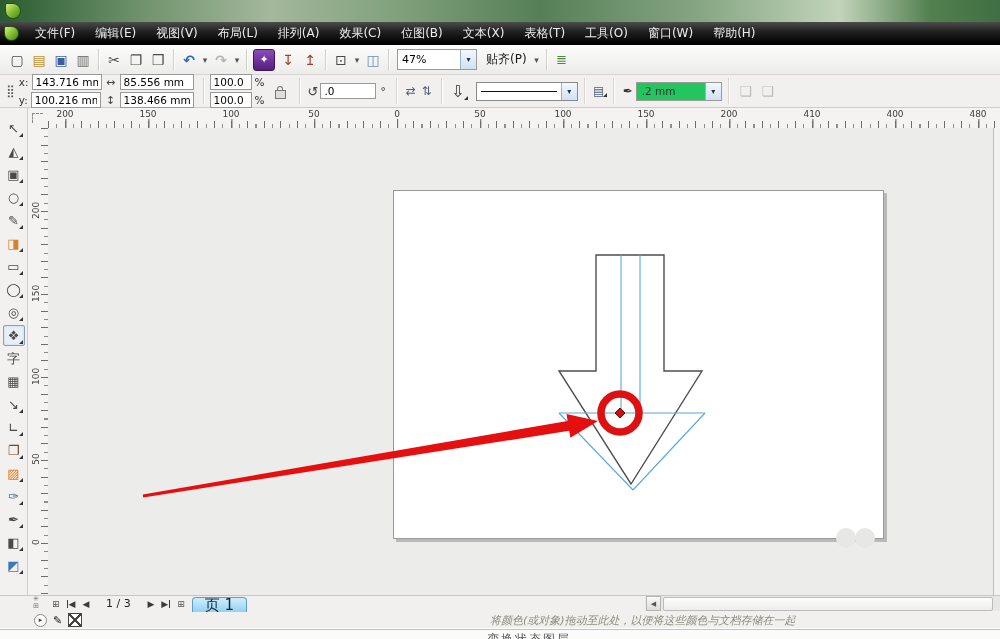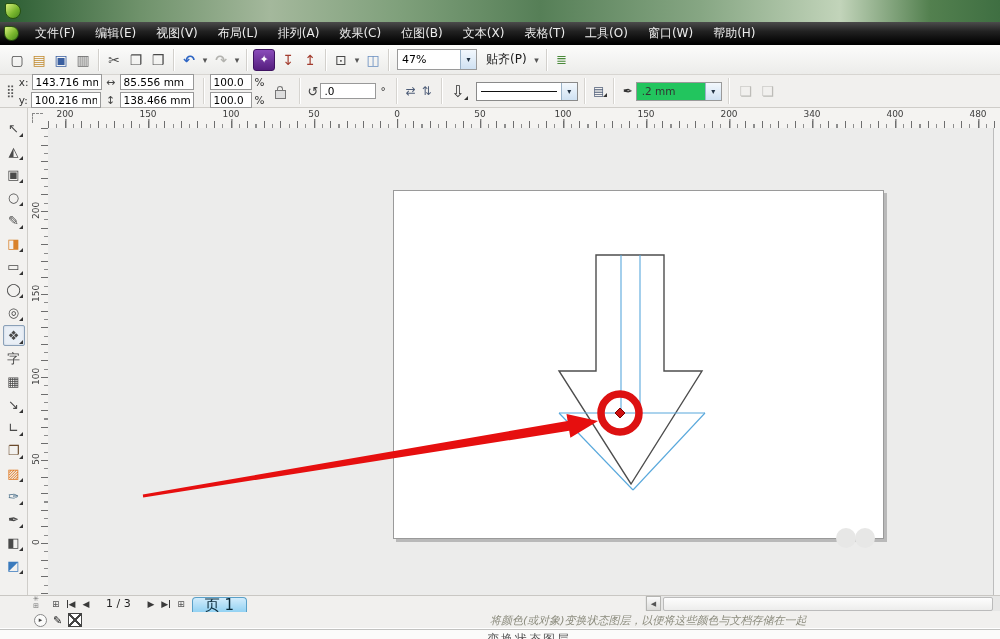--- a/index.html
+++ b/index.html
@@ -264,21 +264,21 @@
 <div class="abs hruler">
   <span class="hl" style="left:17px">200</span>
   <span class="hl" style="left:100px">150</span>
   <span class="hl" style="left:183px">100</span>
   <span class="hl" style="left:266px">50</span>
   <span class="hl" style="left:349px">0</span>
   <span class="hl" style="left:432px">50</span>
   <span class="hl" style="left:515px">100</span>
   <span class="hl" style="left:598px">150</span>
   <span class="hl" style="left:681px">200</span>
-  <span class="hl" style="left:764px">340</span>
+  <span class="hl" style="left:764px">410</span>
   <span class="hl" style="left:847px">400</span>
   <span class="hl" style="left:930px">480</span>
 </div>
 <div class="abs vruler">
   <span class="vl" style="top:78px">200</span>
   <span class="vl" style="top:161px">150</span>
   <span class="vl" style="top:244px">100</span>
   <span class="vl" style="top:326px">50</span>
   <span class="vl" style="top:409px">0</span>
 </div>
@@ -396,17 +396,17 @@
 <div class="abs hscroll">
   <div class="hs-btn">◀</div>
   <div class="hs-thumb"></div>
 </div>
 
 <div class="abs statusrow">
   <div class="flyout-circle">▸</div>
   <div class="eyedrop">✎</div>
   <div class="nofill"></div>
 </div>
-<div class="hint">将颜色(或对象)变换状态图层，以便将这些颜色与文档存储在一起</div>
+<div class="hint">将颜色(或对象)拖动至此处，以便将这些颜色与文档存储在一起</div>
 
 <div class="abs webstrip">
   <div class="partial">变换状态图层</div>
 </div>
 
 </body></html>

